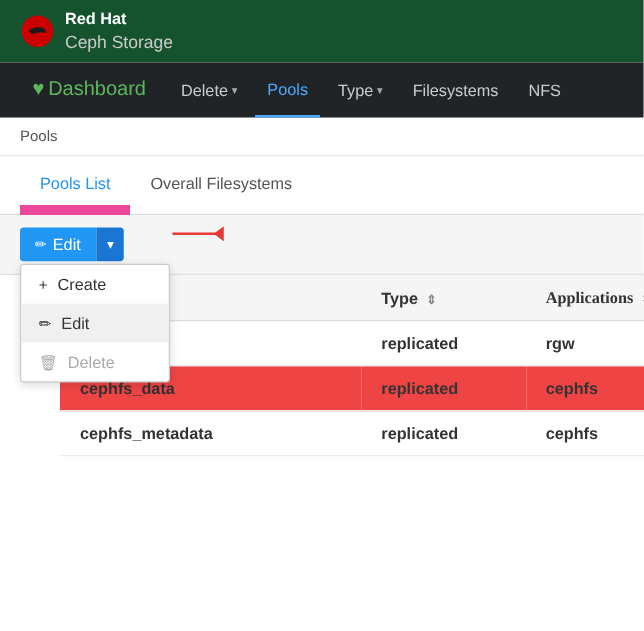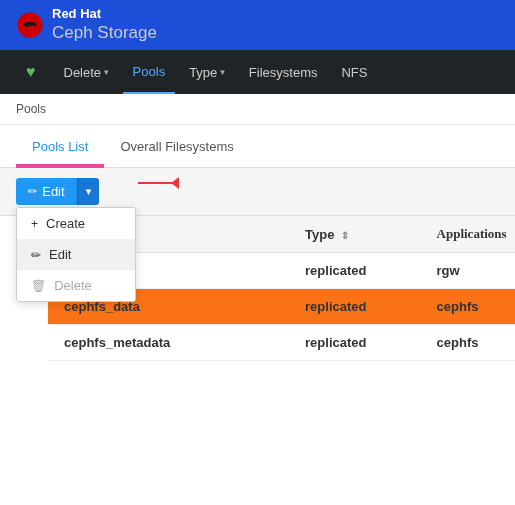--- a/index.html
+++ b/index.html
@@ -1,38 +1,38 @@
 <!DOCTYPE html>
 <html><head>
   <meta charset="utf-8">
   <style>
     * { box-sizing: border-box; margin: 0; padding: 0; }
     body { font-family: -apple-system, BlinkMacSystemFont, 'Segoe UI', sans-serif; font-size: 13px; background: #fff; width: 515px; min-height: 505px; }
 
     
     .header {
-      background: #1d4ed8;
+      background: #14532d;
       height: 50px;
       display: flex;
       align-items: center;
       padding: 0 16px;
       gap: 10px;
     }
     .logo-area {
       display: flex;
       align-items: center;
       gap: 8px;
     }
     .logo-text {
       color: #fff;
       font-size: 13px;
       line-height: 1.3;
     }
     .logo-text .brand { font-weight: 600; }
-    .logo-text .sub { color: #ccc; font-size: 17px; }
+    .logo-text .sub { color: #ccc; font-size: 14px; }
 
     
     .rh-logo {
       width: 28px;
       height: 28px;
     }
 
     
     .nav {
       background: #212427;
@@ -87,21 +87,21 @@
     .tab {
       padding: 10px 16px;
       cursor: pointer;
       font-size: 13px;
       color: #555;
       border-bottom: 2px solid transparent;
       margin-bottom: -1px;
     }
     .tab.active {
       color: #2196f3;
-      border-bottom: 4px solid #ec4899;
+      border-bottom: 8px solid #ec4899;
       font-weight: 500;
     }
 
     
     .toolbar {
       padding: 10px 16px;
       background: #f5f5f5;
       border-bottom: 1px solid #e0e0e0;
       position: relative;
     }
@@ -207,21 +207,21 @@
       color: #333;
       white-space: nowrap;
     }
     th .sort-icon { color: #888; font-size: 10px; margin-left: 3px; }
     td {
       padding: 10px 16px;
       border-bottom: 1px solid #eee;
       color: #333;
       font-weight: bold;
     }
-    tr.highlighted td { background: #f97316; }
+    tr.highlighted td { background: #ef4444; }
 
     .col-name { width: 220px; }
     .col-type { width: 120px; }
     .col-apps { width: 130px; font-family: Liberation Serif, serif; }
   </style>
 </head>
 <body>
 
 <div class="header">
   <div class="logo-area">
@@ -233,20 +233,21 @@
     <div class="logo-text">
       <div class="brand">Red Hat</div>
       <div class="sub">Ceph Storage</div>
     </div>
   </div>
 </div>
 
 <nav class="nav">
   <span class="nav-item nav-heart">
     <span style="color:#5cb85c; font-size:16px;">♥</span>
+    <span>Dashboard</span>
   </span>
   <span class="nav-item">
     <span>Delete</span>
     <span class="chevron">▾</span>
   </span>
   <span class="nav-item active">
     <span>Pools</span>
   </span>
   <span class="nav-item">
     <span>Type</span>

